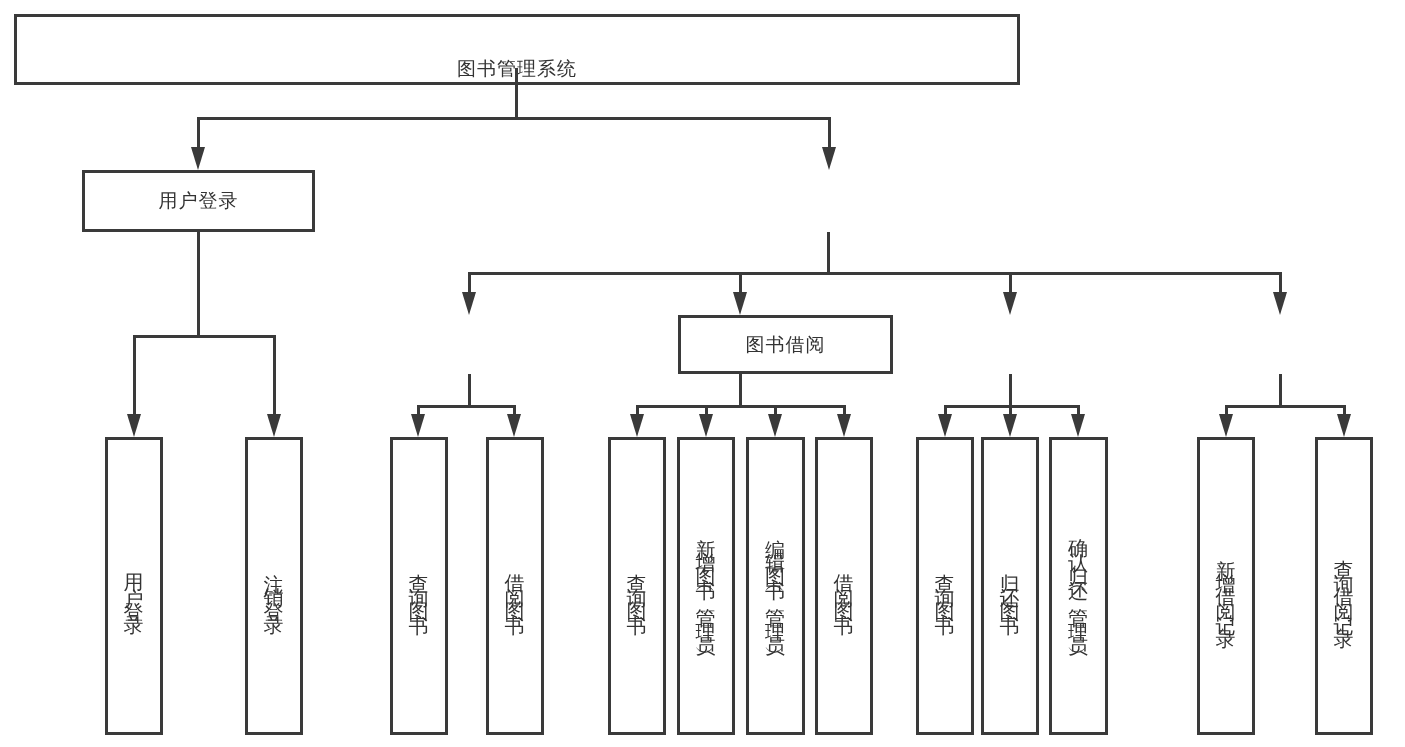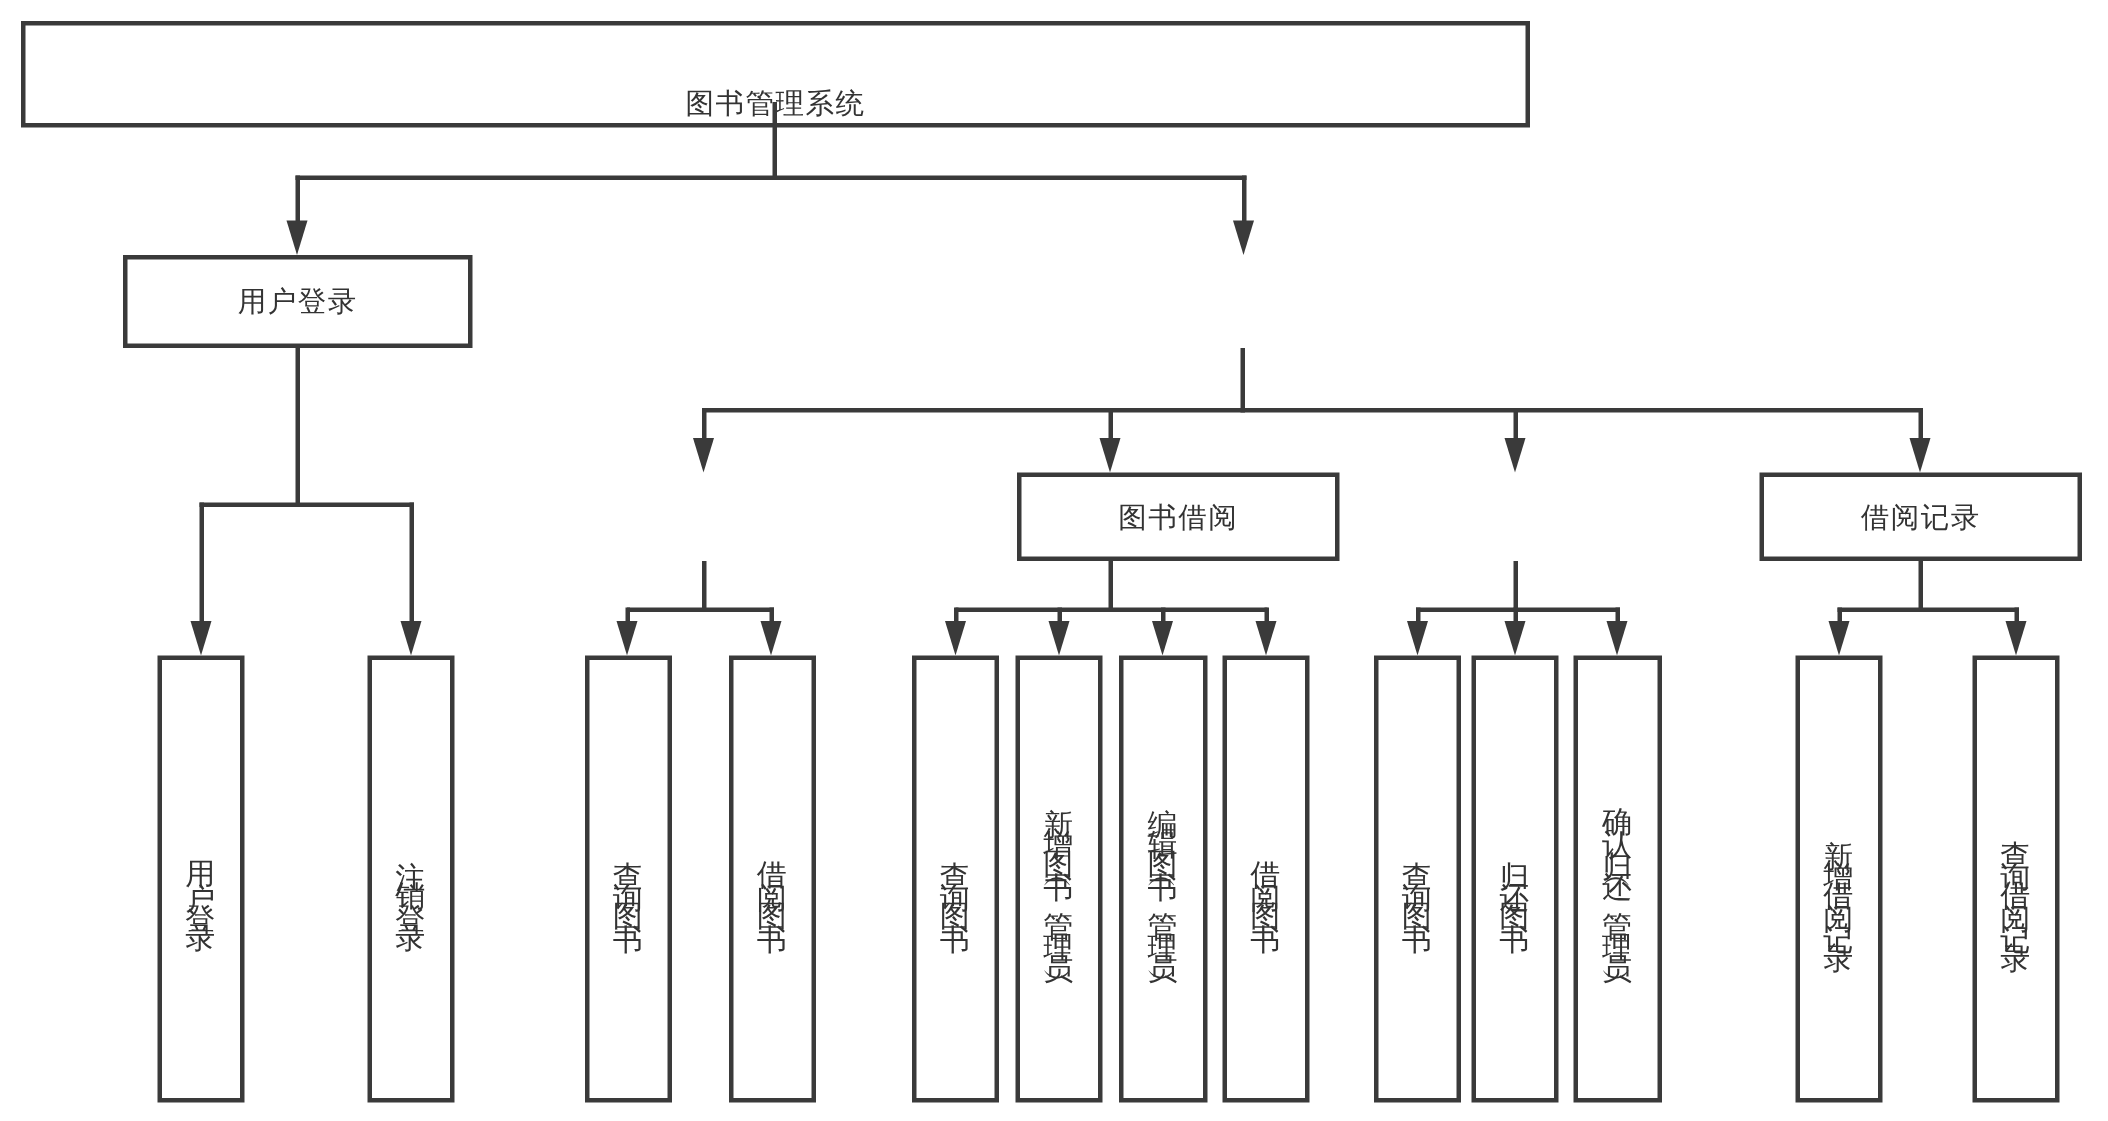--- a/index.html
+++ b/index.html
@@ -76,23 +76,20 @@
   <div class="ln" style="left:739px;top:272px;width:3px;height:22px;"></div>
   <div class="arrow" style="left:733px;top:292px;"></div>
   <div class="ln" style="left:1009px;top:272px;width:3px;height:22px;"></div>
   <div class="arrow" style="left:1003px;top:292px;"></div>
   <div class="ln" style="left:1279px;top:272px;width:3px;height:22px;"></div>
   <div class="arrow" style="left:1273px;top:292px;"></div>
 
   <div class="hbox" style="left:633px;top:315px;width:215px;height:59px;margin-left:45px;">
     <span>图书借阅</span>
   </div>
-  <div class="hbox" style="left:1173px;top:315px;width:215px;height:59px;">
-    <span>借阅记录</span>
-  </div>
 
   <div class="ln" style="left:468px;top:374px;width:3px;height:34px;"></div>
   <div class="ln" style="left:418px;top:405px;width:98px;height:3px;"></div>
   <div class="ln" style="left:417px;top:405px;width:3px;height:11px;"></div>
   <div class="arrow" style="left:411px;top:414px;"></div>
   <div class="ln" style="left:513px;top:405px;width:3px;height:11px;"></div>
   <div class="arrow" style="left:507px;top:414px;"></div>
 
   <div class="vbox" style="left:390px;">
     <span class="vtext">查询图书</span>

